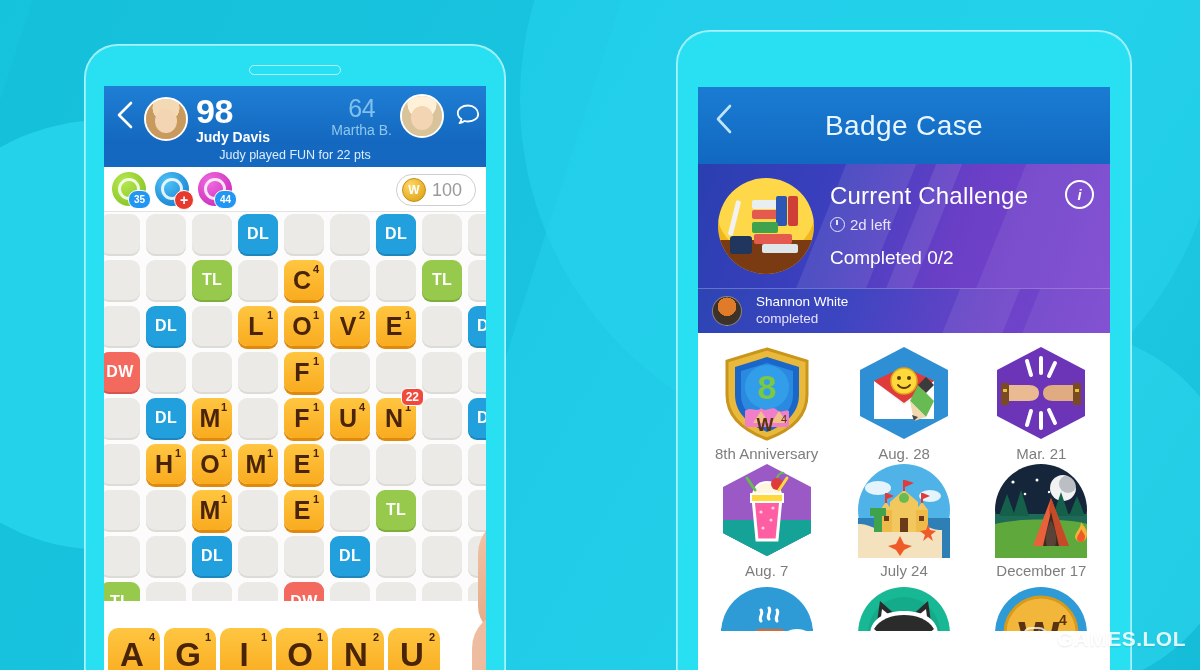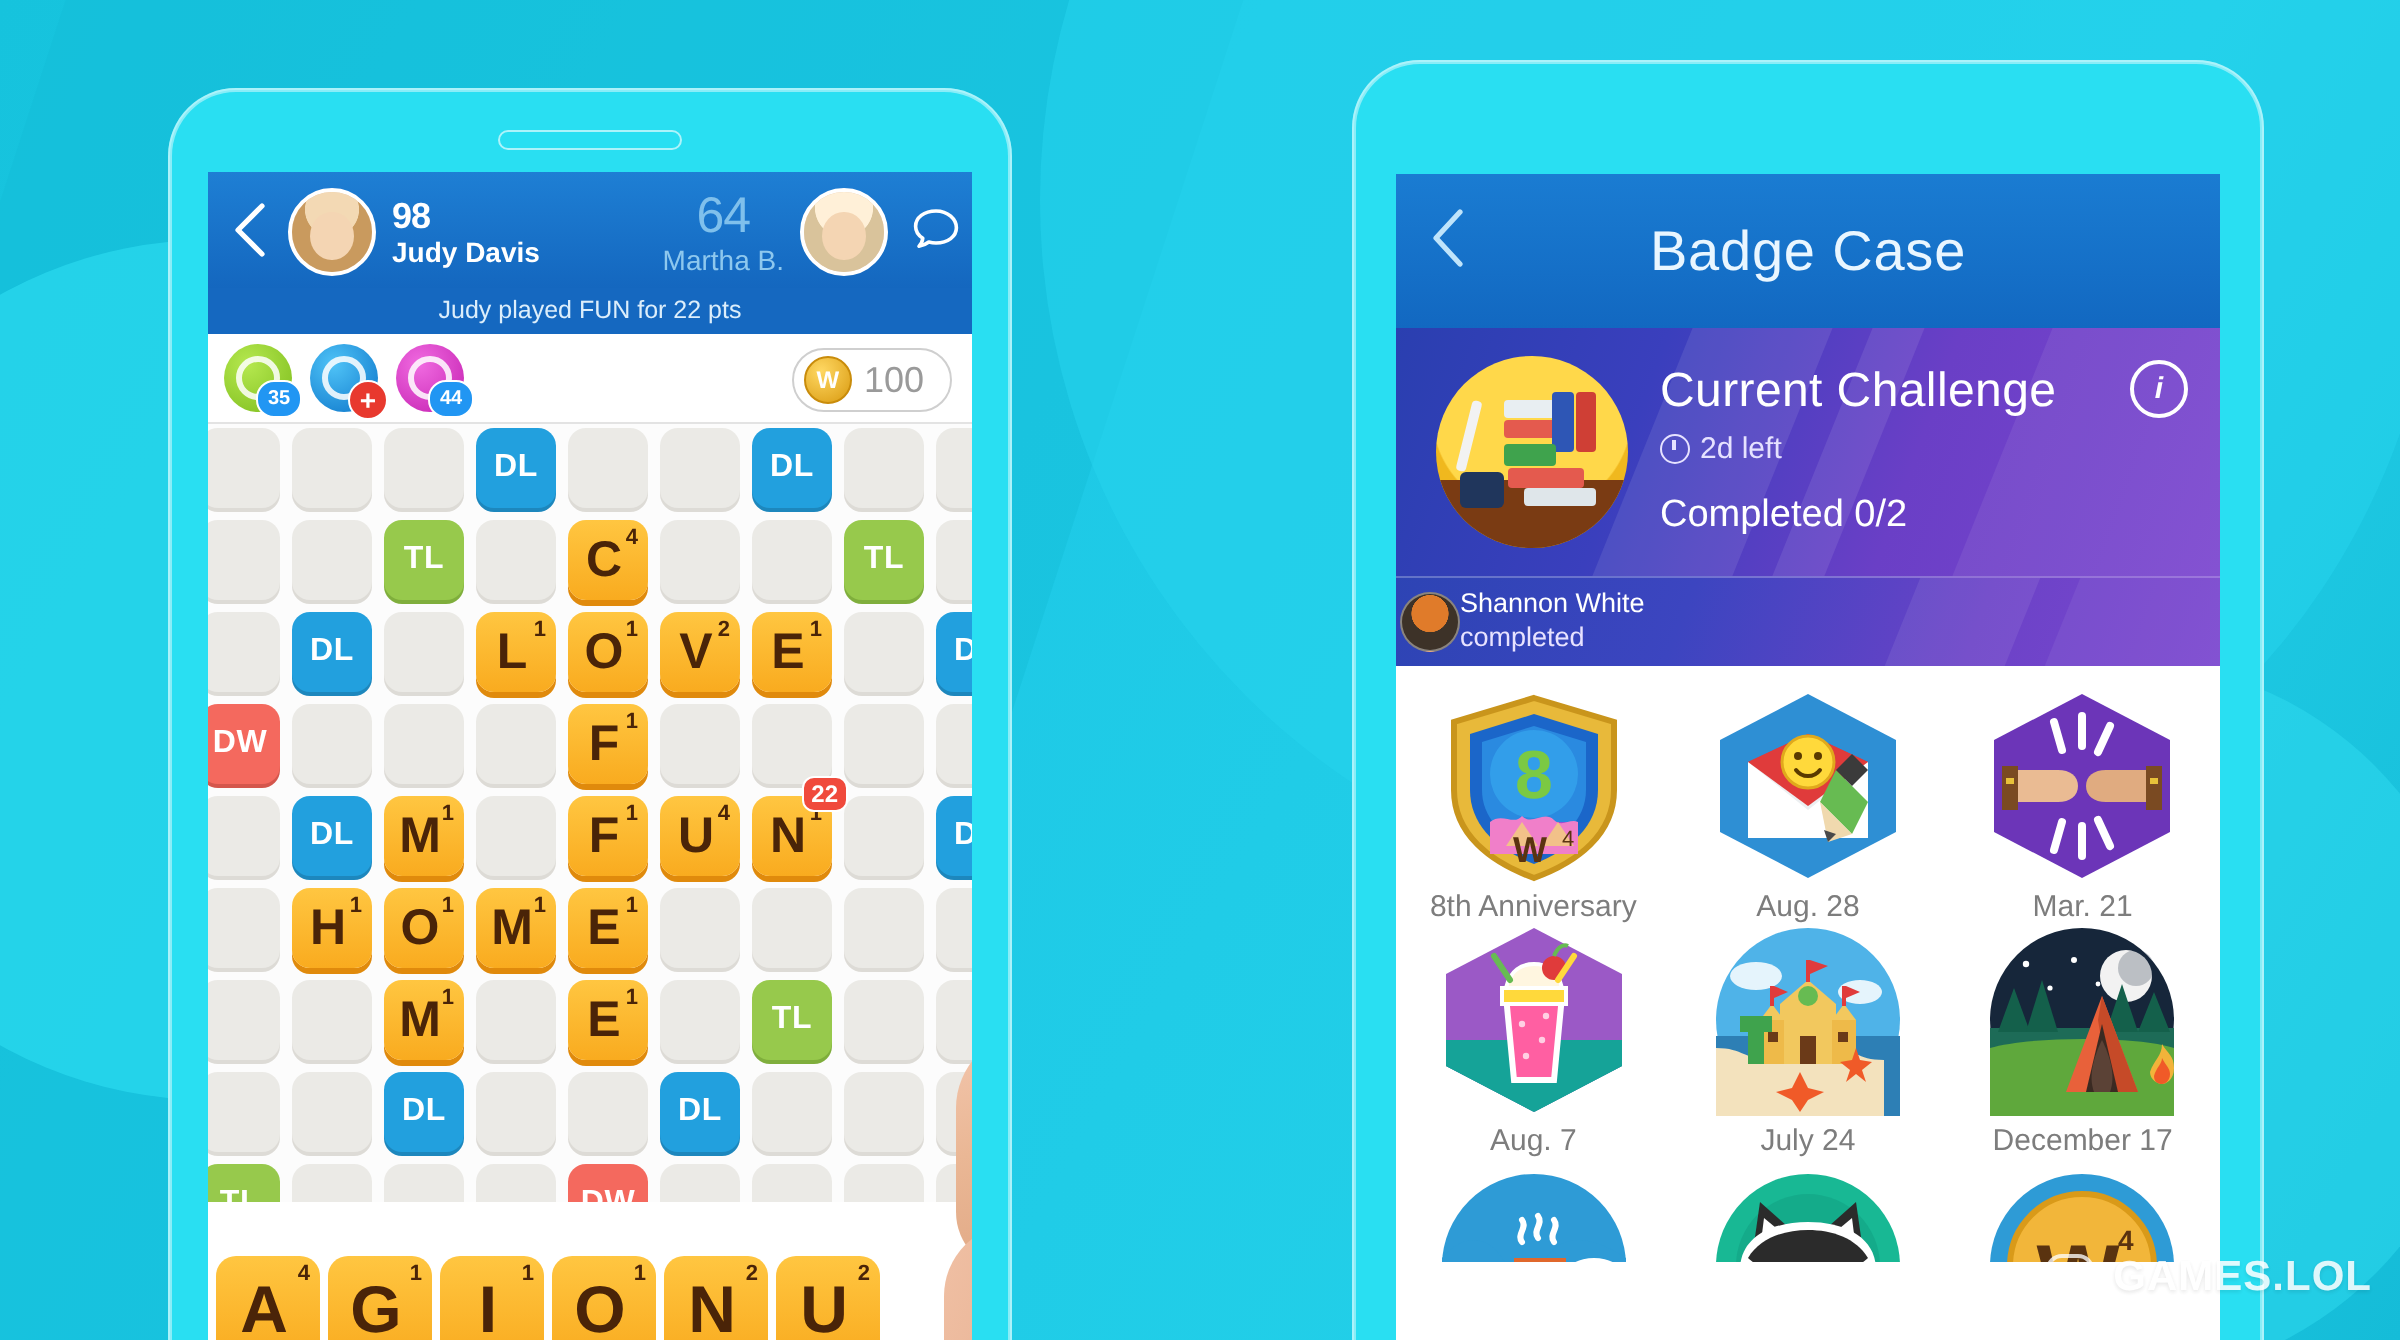--- a/index.html
+++ b/index.html
@@ -44,21 +44,21 @@
   .pl{position:absolute;top:8px;display:flex;align-items:center;gap:8px;}
   .pl.p1{left:40px;}
   .pl.p2{right:42px;flex-direction:row;}
   .ava{width:40px;height:40px;border-radius:50%;border:2px solid #fff;overflow:hidden;
     flex:0 0 auto;position:relative;background:#e9c9a8;}
   .ava .hair{position:absolute;inset:0;background:radial-gradient(circle at 50% 22%,#f3d9b4 0 36%,#c99a5e 37% 100%);}
   .ava .face{position:absolute;left:22%;top:24%;width:56%;height:62%;border-radius:50%;
     background:#f4d5b3;}
   .ava.a2 .hair{background:radial-gradient(circle at 50% 20%,#fff0d8 0 38%,#d9c39b 39% 100%);}
   .sc-wrap{line-height:1;}
-  .sc-num{font-size:18px;font-weight:bold;color:#fff;letter-spacing:-.5px;}
+  .sc-num{font-size:34px;font-weight:bold;color:#fff;letter-spacing:-.5px;}
   .sc-num.dim{color:#7fc0ec;font-weight:normal;font-size:25px;}
   .sc-name{font-size:14px;font-weight:bold;color:#fff;margin-top:2px;}
   .sc-name.dim{color:#8ec8ee;font-weight:normal;}
   .sc-right{text-align:center;}
   .chat-ico{position:absolute;right:6px;top:18px;width:24px;height:22px;cursor:pointer;}
   .game-sub{background:#1568c0;color:#dceefb;font-size:12.5px;text-align:center;
     padding:4px 0 5px;}
   .pu-bar{background:#fff;height:44px;position:relative;display:flex;align-items:center;
     padding-left:8px;border-bottom:1px solid #e3e3e3;}
   .pu{width:34px;height:34px;border-radius:50%;margin-right:9px;position:relative;cursor:pointer;}
@@ -134,21 +134,21 @@
   .chal-txt h3{margin:0;font-size:24px;font-weight:normal;letter-spacing:.2px;}
   .chal-left{display:flex;align-items:center;gap:5px;margin-top:6px;font-size:15px;color:#e6e2ff;}
   .clock{width:13px;height:13px;border-radius:50%;border:1.6px solid #e6e2ff;position:relative;}
   .clock::after{content:"";position:absolute;left:5px;top:2px;width:1.5px;height:5px;background:#e6e2ff;}
   .chal-done{margin-top:14px;font-size:19px;color:#fff;}
   .info-i{position:absolute;right:16px;top:16px;width:25px;height:25px;border-radius:50%;
     border:2px solid #fff;color:#fff;font-size:15px;font-style:italic;font-weight:bold;
     display:flex;align-items:center;justify-content:center;cursor:pointer;}
   .friend{height:44px;position:relative;overflow:hidden;
     background:linear-gradient(110deg,#2d44b4 0%,#3c45c0 35%,#6b42c7 70%,#7c48d0 100%);
-    border-top:1px solid rgba(255,255,255,.25);display:flex;align-items:center;padding-left:2px;gap:0;}
+    border-top:1px solid rgba(255,255,255,.25);display:flex;align-items:center;padding-left:14px;gap:14px;}
   .friend .stripe{position:absolute;background:rgba(255,255,255,.08);transform:skewX(-22deg);
     top:-20px;height:100px;}
   .friend .f1{left:250px;width:60px;}
   .friend .f2{left:330px;width:120px;background:rgba(255,255,255,.06);}
   .fav{width:28px;height:28px;border-radius:50%;background:#5a4436;
     background:radial-gradient(circle at 50% 35%,#e07b2a 0 40%,#3d3228 41% 100%);
     border:1.5px solid rgba(255,255,255,.4);flex:0 0 auto;z-index:2;}
   .fname{color:#fff;font-size:13.5px;line-height:1.25;z-index:2;}
   .fname i{display:block;font-style:normal;color:#e7e2ff;}
 

